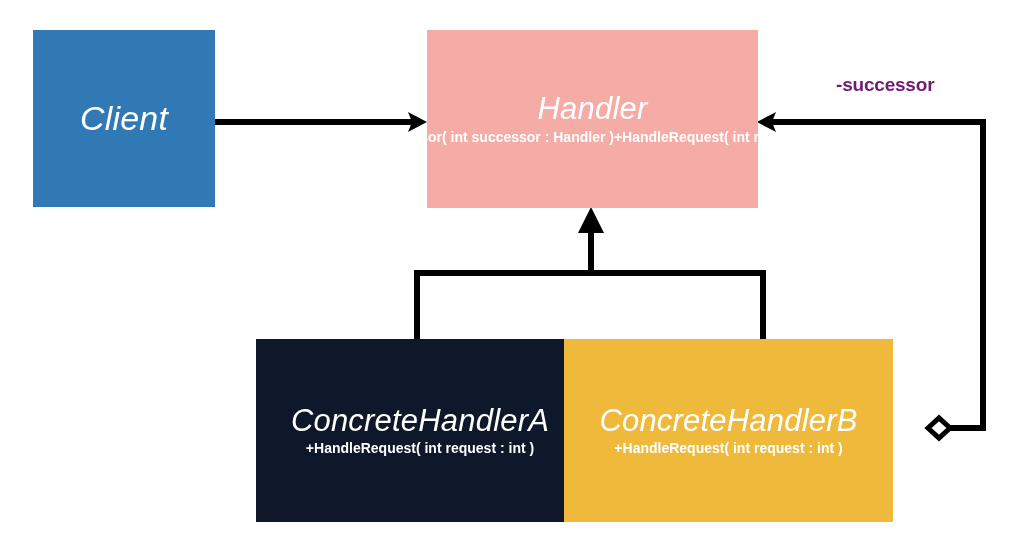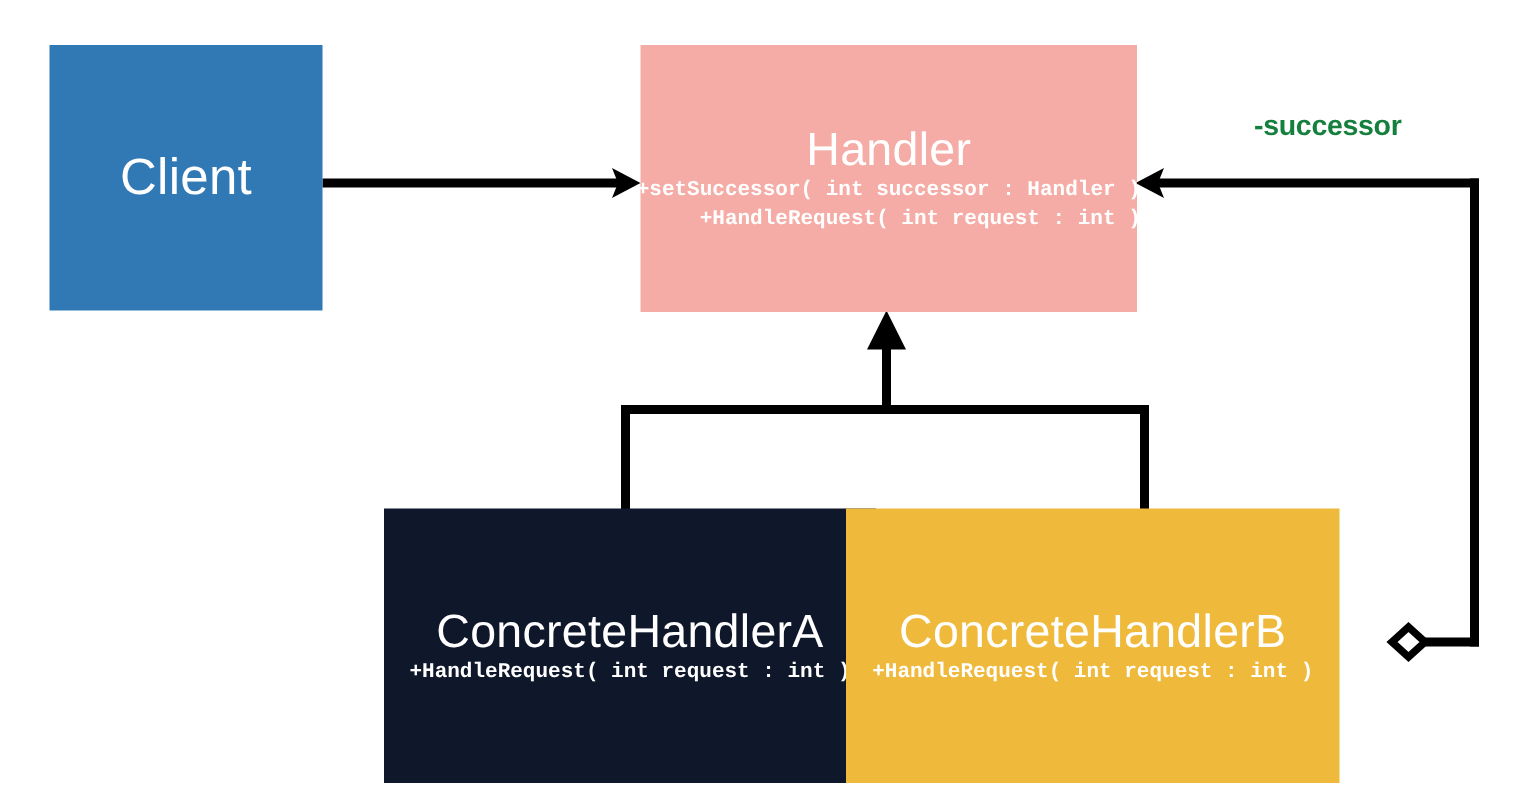--- a/index.html
+++ b/index.html
@@ -32,32 +32,32 @@
     justify-content: center;
     color: #ffffff;
     text-align: center;
   }
   .node .title {
     font-size: 31px;
     line-height: 1.08;
     font-weight: 400;
     letter-spacing: 0.2px;
     white-space: nowrap;
+    font-style: italic;
   }
   .node .member {
     font-size: 14px;
     line-height: 1.32;
     font-weight: 700;
     white-space: nowrap;
   }
   .node .members {
     display: flex;
-    flex-direction: column;
-    align-items: flex-end;
-    font-family: Liberation Mono, monospace;
+    flex-direction: row;
+    align-items: flex-start;
   }
   #node-client .title {
     font-size: 34px;
   }
   #node-handler {
     left: 427px;
     top: 30px;
     width: 331px;
     height: 178px;
     background: #F5ACA6;
@@ -84,21 +84,21 @@
     top: 339px;
     width: 329px;
     height: 183px;
     background: #EFBA3C;
   }
   #node-cha .members, #node-chb .members {
     margin-top: 1px;
   }
   .edge-label {
     position: absolute;
-    color: #15803d;
+    color: #701a75;
     font-size: 19px;
     font-weight: 700;
     white-space: nowrap;
     letter-spacing: -0.2px;
   }
   #label-successor {
     left: 836px;
     top: 74px;
   }
 </style>

